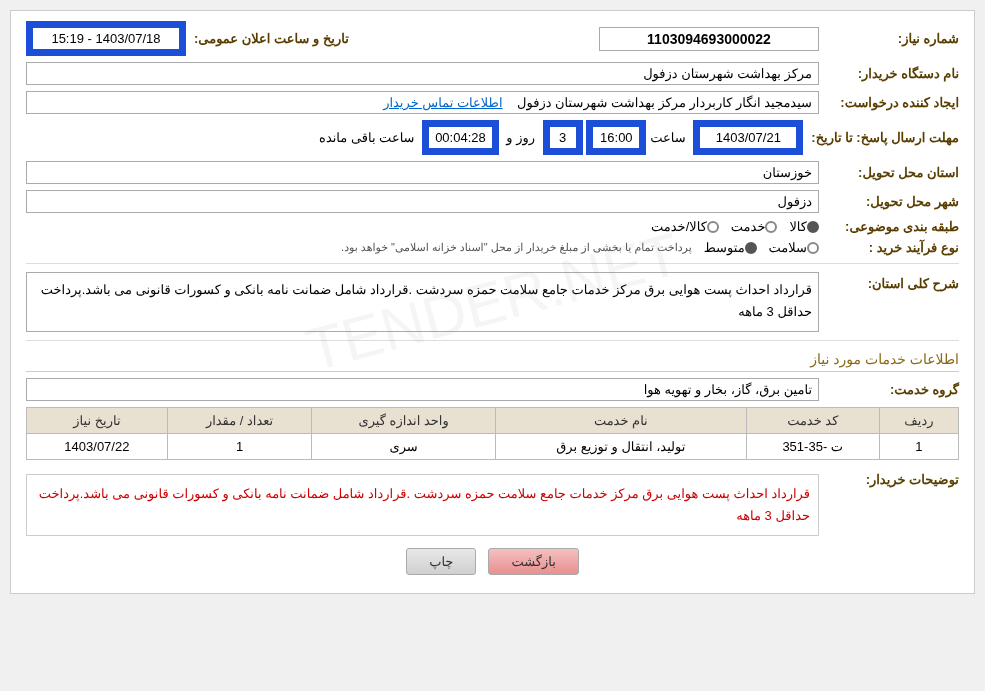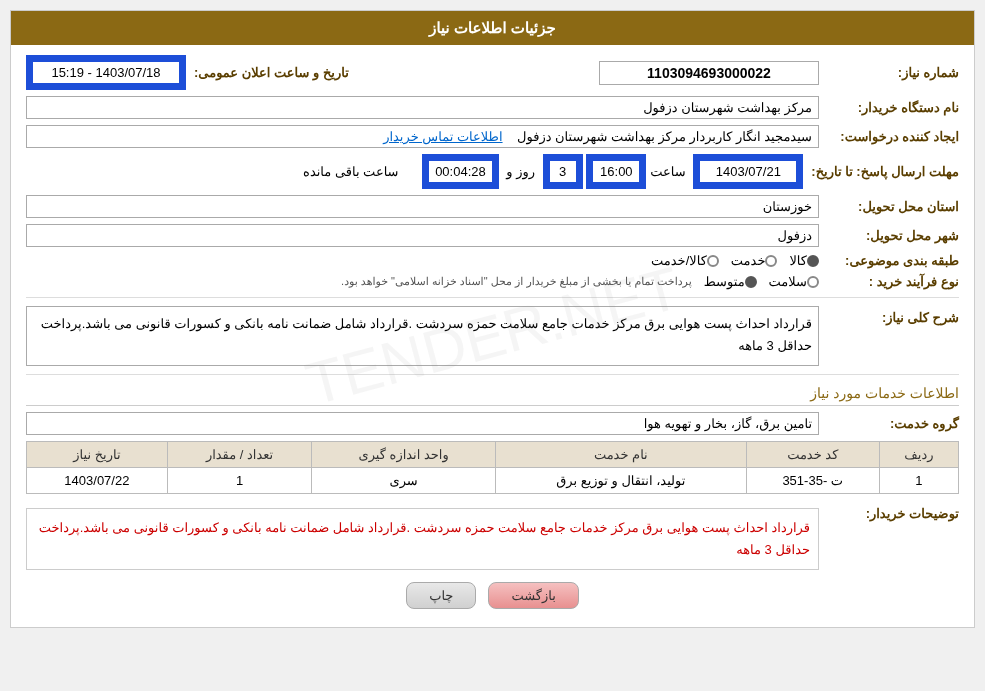--- a/index.html
+++ b/index.html
@@ -150,21 +150,21 @@
       gap: 12px;
       margin-top: 12px;
       margin-bottom: 8px;
     }
     .btn {
       padding: 5px 22px;
       border: 1px solid #aaa;
       cursor: pointer;
       font-family: Tahoma, Arial, sans-serif;
       font-size: 13px;
-      border-radius: 8px;
+      border-radius: 3px;
     }
     .btn-print {
       background: linear-gradient(to bottom, #e8e8e8, #d0d0d0);
       color: #333;
     }
     .btn-back {
       background: linear-gradient(to bottom, #f5c0c0, #e89090);
       color: #333;
     }
     .watermark-area {
@@ -190,23 +190,20 @@
     .small-text {
       font-size: 11px;
       color: #555;
     }
   </style>
 </head>
 <body>
 
 <div class="page-container">
 
-  <div class="page-header">
-    <span>جزئیات اطلاعات نیاز</span>
-  </div>
 
   <div class="content watermark-area">
     <div class="watermark">TENDER.NET</div>
 
     <div class="form-row">
       <span class="label">شماره نیاز:</span>
       <div class="value-box" style="max-width:220px; text-align:center; font-weight:bold; font-size:14px;">1103094693000022</div>
       <span style="flex:1;"></span>
       <span class="label">تاریخ و ساعت اعلان عمومی:</span>
       <div class="value-box-inline" style="min-width:160px;">1403/07/18 - 15:19</div>
@@ -232,21 +229,21 @@
       &nbsp;
       <span style="margin:0 4px;">ساعت</span>
       <div class="value-box-inline" style="min-width:60px;">16:00</div>
       &nbsp;
       <div class="value-box-inline" style="min-width:40px;">3</div>
       &nbsp;
       <span style="margin:0 4px;">روز و</span>
       &nbsp;
       <div class="value-box-inline" style="min-width:70px;">00:04:28</div>
       &nbsp;
-      <span style="margin:0 20px;">ساعت باقی مانده</span>
+      <span style="margin:0 4px;">ساعت باقی مانده</span>
     </div>
 
     <div class="form-row">
       <span class="label">استان محل تحویل:</span>
       <div class="value-box">خوزستان</div>
     </div>
 
     <div class="form-row">
       <span class="label">شهر محل تحویل:</span>
       <div class="value-box">دزفول</div>
@@ -281,21 +278,21 @@
           <span class="radio-circle selected"></span>
           <span>متوسط</span>
         </div>
         <span class="small-text" style="flex:1; text-align:right;">پرداخت تمام یا بخشی از مبلغ خریدار از محل "اسناد خزانه اسلامی" خواهد بود.</span>
       </div>
     </div>
 
     <hr class="divider">
 
     <div class="description-row">
-      <span class="description-label">شرح کلی نیاز:</span>
+      <span class="description-label">شرح کلی استان:</span>
       <div class="description-box">قرارداد احداث پست هوایی برق مرکز خدمات جامع سلامت حمزه سردشت .قرارداد شامل ضمانت نامه بانکی و کسورات قانونی می باشد.پرداخت حداقل 3 ماهه</div>
     </div>
 
     <hr class="divider">
 
     <div class="section-title">اطلاعات خدمات مورد نیاز</div>
 
     <div class="form-row">
       <span class="label">گروه خدمت:</span>
       <div class="value-box">تامین برق، گاز، بخار و تهویه هوا</div>

